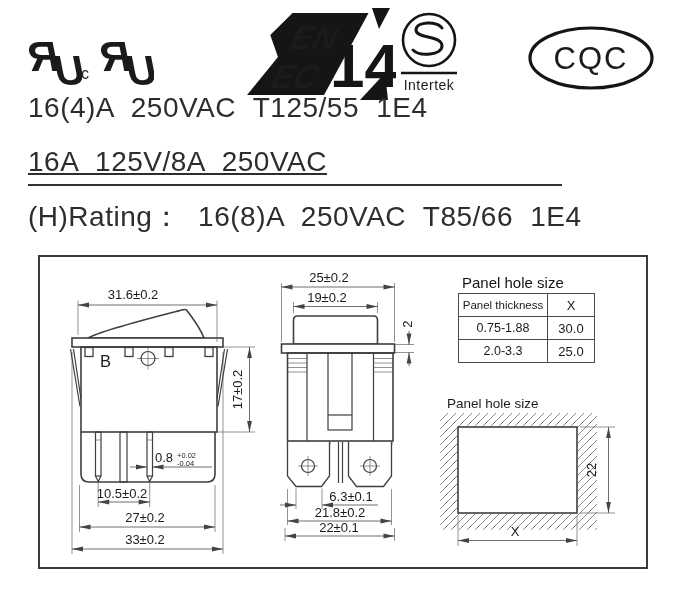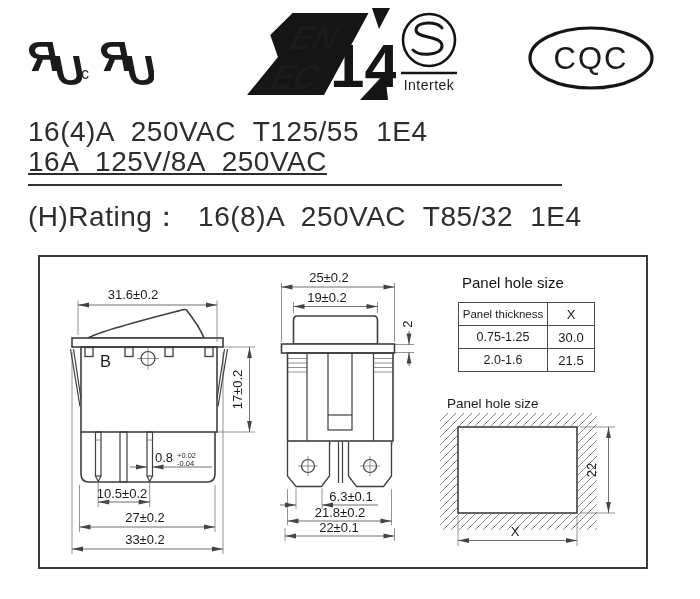--- a/index.html
+++ b/index.html
@@ -66,39 +66,39 @@
     <path d="M44,18 C40,11 18,11 18,20 C18,29 44,25 44,36 C44,45 22,47 15,40" fill="none" stroke="#151515" stroke-width="3" stroke-linecap="round"></path>
     <line x1="3" y1="63" x2="59" y2="63" stroke="#151515" stroke-width="2.6"></line>
     <text x="31" y="80" font-size="14" text-anchor="middle" letter-spacing="0.5">Intertek</text>
   </svg>
 
   <svg class="abs" style="left:526px;top:25px;" width="130" height="66" viewBox="0 0 130 66">
     <ellipse cx="65" cy="33" rx="61" ry="30" fill="none" stroke="#151515" stroke-width="3.2"></ellipse>
     <text x="65" y="44" font-size="31" text-anchor="middle" letter-spacing="2">CQC</text>
   </svg>
 
-  <div class="abs rating" style="left:28px;top:116px;">16(4)A 250VAC T125/55 1E4</div>
+  <div class="abs rating" style="left:28px;top:92px;">16(4)A 250VAC T125/55 1E4</div>
   <div class="abs rating" style="left:28px;top:146px;text-decoration:underline;">16A 125V/8A 250VAC</div>
   <div class="abs rule" style="left:28px;top:184px;width:534px;"></div>
-  <div class="abs rating" style="left:28px;top:198px;">(H)Rating： 16(8)A 250VAC T85/32 1E4</div>
+  <div class="abs rating" style="left:28px;top:198px;">(H)Rating： 16(8)A 250VAC T85/66 1E4</div>
 
   <div class="abs tbl-title" style="left:462px;top:274px;">Panel hole size</div>
-  <table class="abs spec-table" style="left:458px;top:293px;margin-top:9px;">
+  <table class="abs spec-table" style="left:458px;top:293px;">
     <tbody>
         <tr>
       <td class="c1 hdr1">Panel thickness</td>
       <td class="c2">X</td>
     </tr>
     <tr>
-      <td class="c1">0.75-1.25</td>
+      <td class="c1">0.75-1.88</td>
       <td class="c2">30.0</td>
     </tr>
     <tr>
-      <td class="c1">2.0-1.6</td>
-      <td class="c2">21.5</td>
+      <td class="c1">2.0-3.3</td>
+      <td class="c2">25.0</td>
     </tr>
   </tbody>
     </table>
 
   <svg class="abs" style="left:38px;top:255px;" width="610" height="314" viewBox="0 0 610 314">
     <defs>
       <marker id="arr" viewBox="0 0 12 8" refX="11.5" refY="4" markerWidth="12" markerHeight="8" markerUnits="userSpaceOnUse" orient="auto-start-reverse">
         <path d="M11.5,4 L0.5,1.6 L0.5,6.4 Z" fill="#444"></path>
       </marker>
       <pattern id="hatch" width="8" height="8" patternUnits="userSpaceOnUse">

